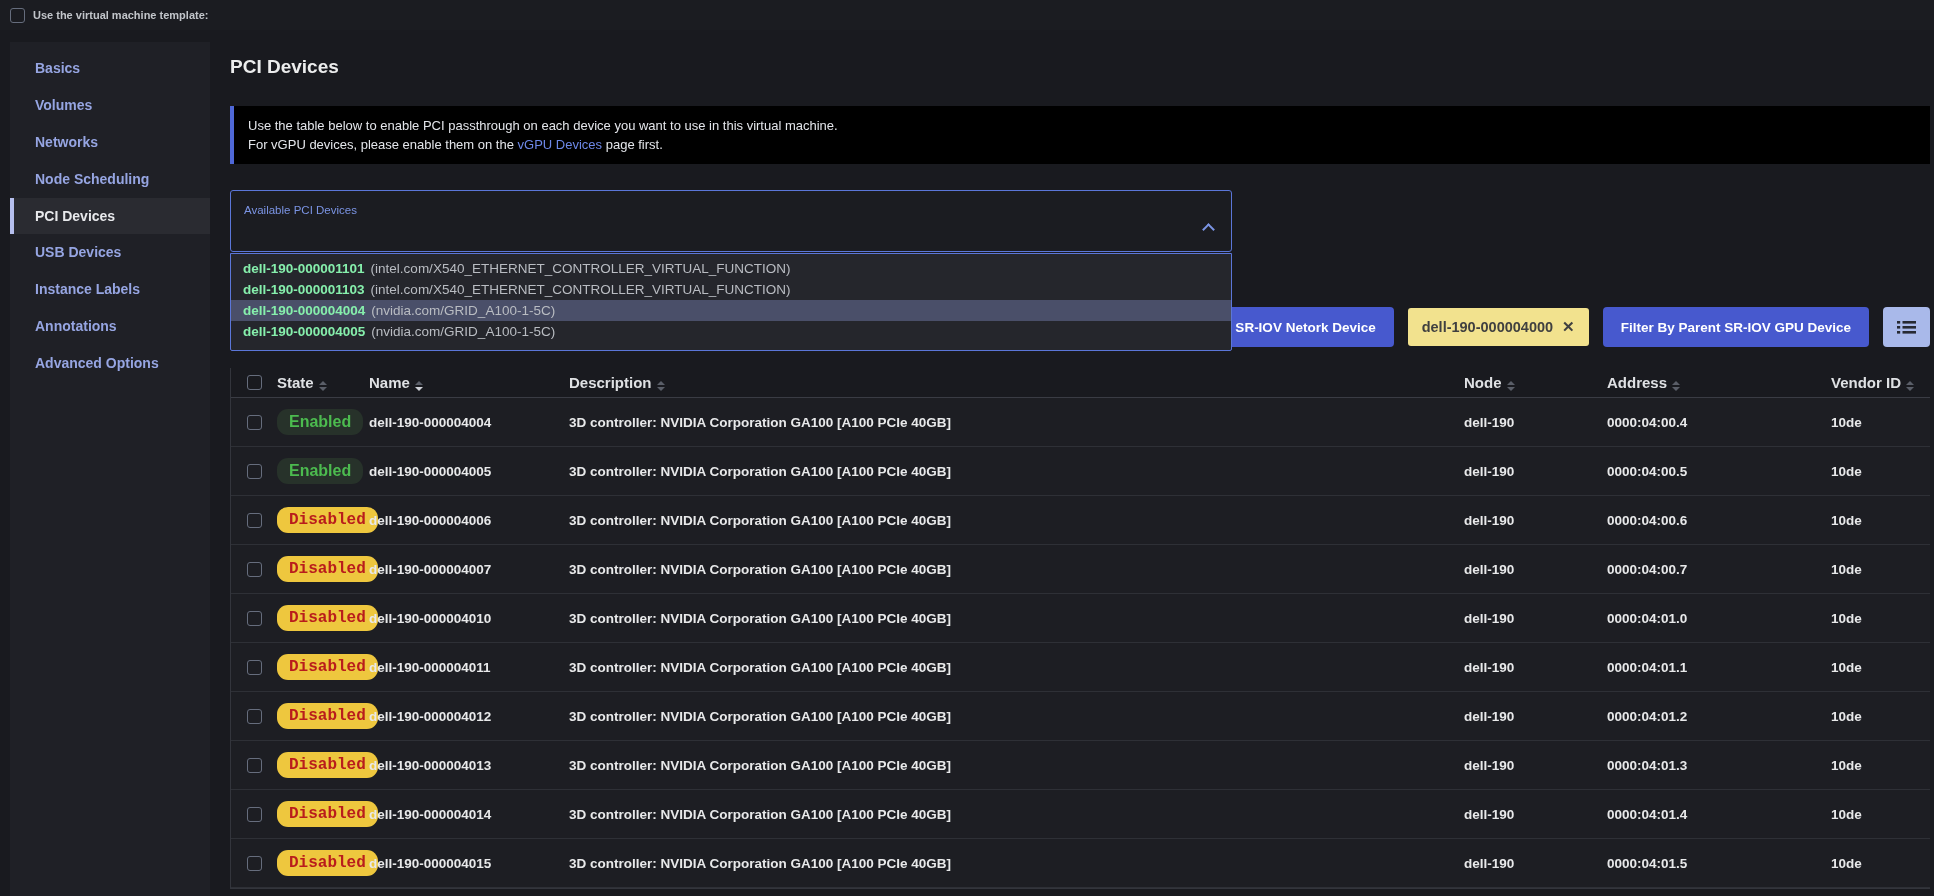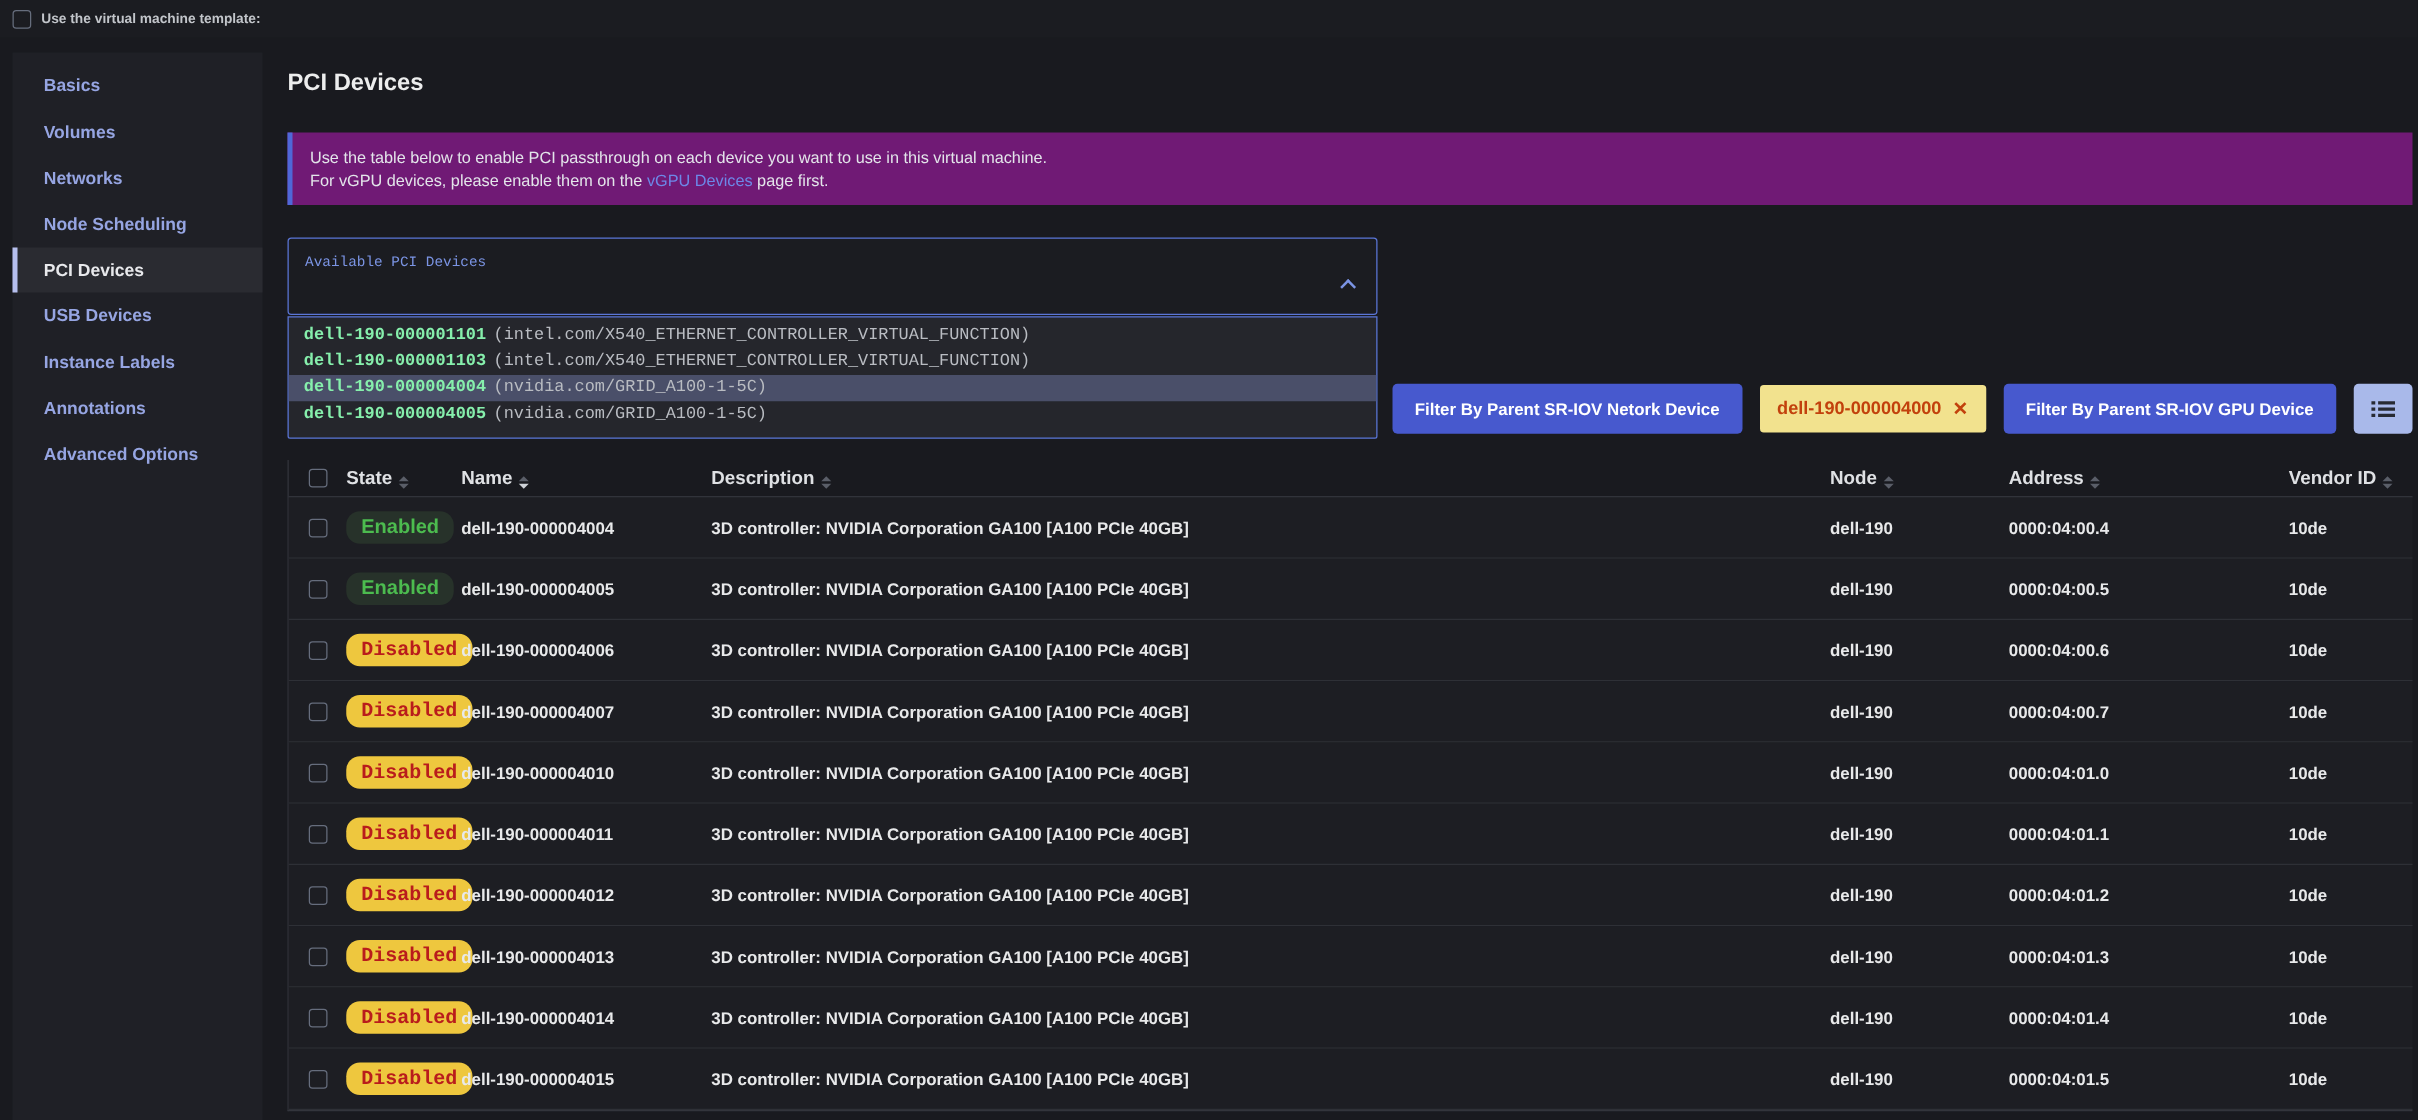--- a/index.html
+++ b/index.html
@@ -16,45 +16,45 @@
   .sidebar { width:200px; margin-left:10px; margin-top:12px; background:#1f2026; flex:0 0 auto; padding-top:8px; }
   .nav-item { position:relative; padding:9px 12px 9px 25px; font-size:14px; line-height:1.35;
     color:#96a5e2; font-weight:600; cursor:pointer; }
   .nav-item.selected { background:#2a2b31; color:#e8e9ec; }
   .nav-item.selected::before { content:""; position:absolute; left:0; top:0; bottom:0; width:4px; background:#b6bfee; }
 
   .content { flex:1 1 auto; position:relative; padding:26px 4px 0 20px; }
   .page-title { font-size:19px; font-weight:700; color:#eceded; margin-bottom:28px; }
 
   
-  .banner { background:#701a75; border-left:4px solid #4f68d8; padding:10px 14px; font-size:13px;
+  .banner { background:#000000; border-left:4px solid #4f68d8; padding:10px 14px; font-size:13px;
     line-height:19px; color:#e3e5ea; }
   .banner a { color:#6d88e8; text-decoration:none; cursor:pointer; }
 
   
-  .select-area { position:relative; width:872px; margin-top:26px; z-index:5;font-family:Liberation Mono, monospace; }
+  .select-area { position:relative; width:1002px; margin-top:26px; z-index:5; }
   .select-box { height:62px; border:1px solid #5b76d8; border-radius:3px; background:#1b1c21;
     position:relative; cursor:pointer; }
   .select-label { position:absolute; left:13px; top:13px; font-size:11.5px; color:#7b94e4; }
   .chev-up { position:absolute; right:18px; top:34px; width:9px; height:9px;
     border-top:2px solid #7b94e4; border-right:2px solid #7b94e4; transform:rotate(-45deg); }
   .options { position:absolute; left:0; right:0; top:63px; background:#25262c;
     border:1px solid #5b76d8; border-radius:0 0 2px 2px; padding:4px 0 8px 0; }
   .option { height:21px; display:flex; align-items:center; padding-left:12px; font-size:13.5px;
     white-space:nowrap; cursor:pointer; }
   .option.hl { background:#4a4f69; }
   .option .oname { font-weight:700; color:#86efac; margin-right:6px; }
   .option .odesc { color:#b9bcc2; }
 
   
   .actions { position:absolute; top:277px; right:4px; display:flex; align-items:center; gap:14px; z-index:1; }
   .btn { height:40px; background:#4759ce; color:#fff; font-weight:700; font-size:13.5px;
     border:none; border-radius:4px; padding:0 18px; display:flex; align-items:center; cursor:pointer;
     font-family:"Liberation Sans", sans-serif; white-space:nowrap; }
-  .chip { height:38px; background:#f2e28e; border-radius:3px; color:#c2410c; font-size:14.5px;
+  .chip { height:38px; background:#f2e28e; border-radius:3px; color:#404040; font-size:14.5px;
     font-weight:600; display:flex; align-items:center; padding:0 14px; gap:9px; white-space:nowrap; }
   .chip .x { font-weight:700; font-size:15px; cursor:pointer; }
   .iconbtn { width:47px; height:40px; background:#a9b9ea; border:none; border-radius:4px;
     display:flex; align-items:center; justify-content:center; cursor:pointer; }
 
   
   .tbl { margin-top:116px; border-left:1px solid #33353c; border-bottom:1px solid #33353c; }
   .trow { display:grid; grid-template-columns:46px 92px 200px 895px 143px 224px 1fr;
     align-items:center; border-bottom:1px solid #2e3036; }
   .thead { height:30px; border-bottom:1px solid #3a3c44; }

